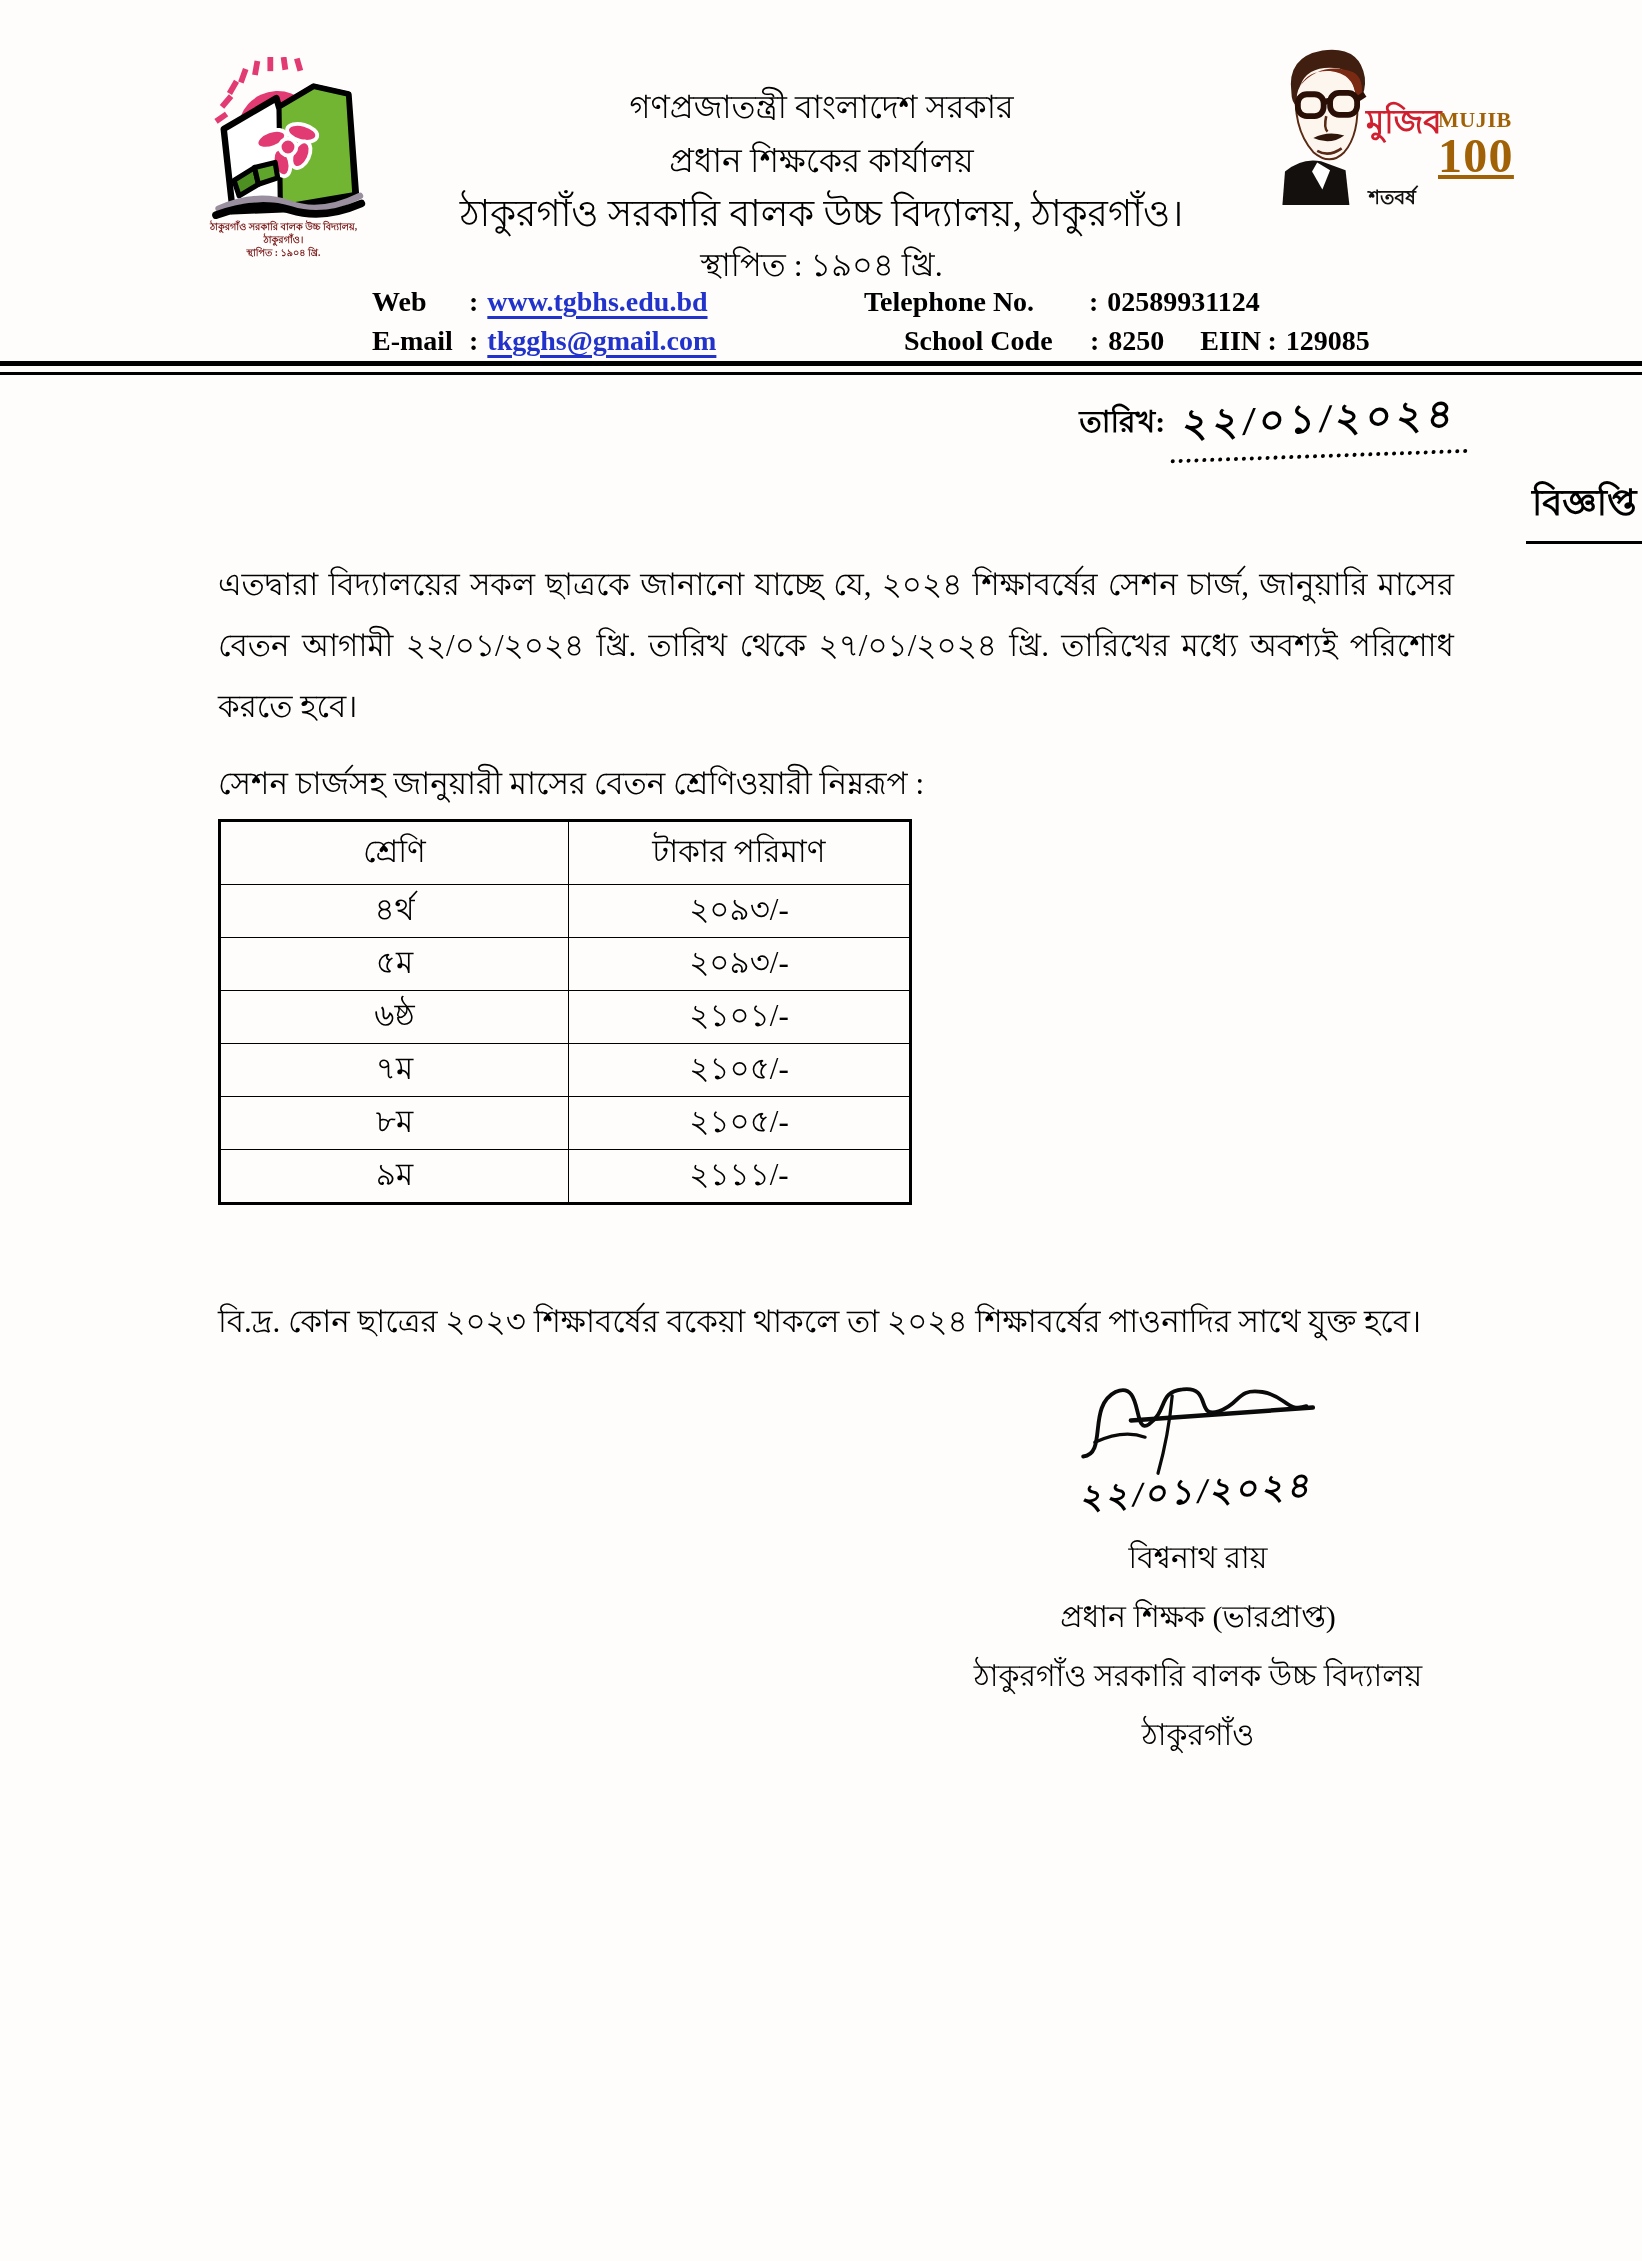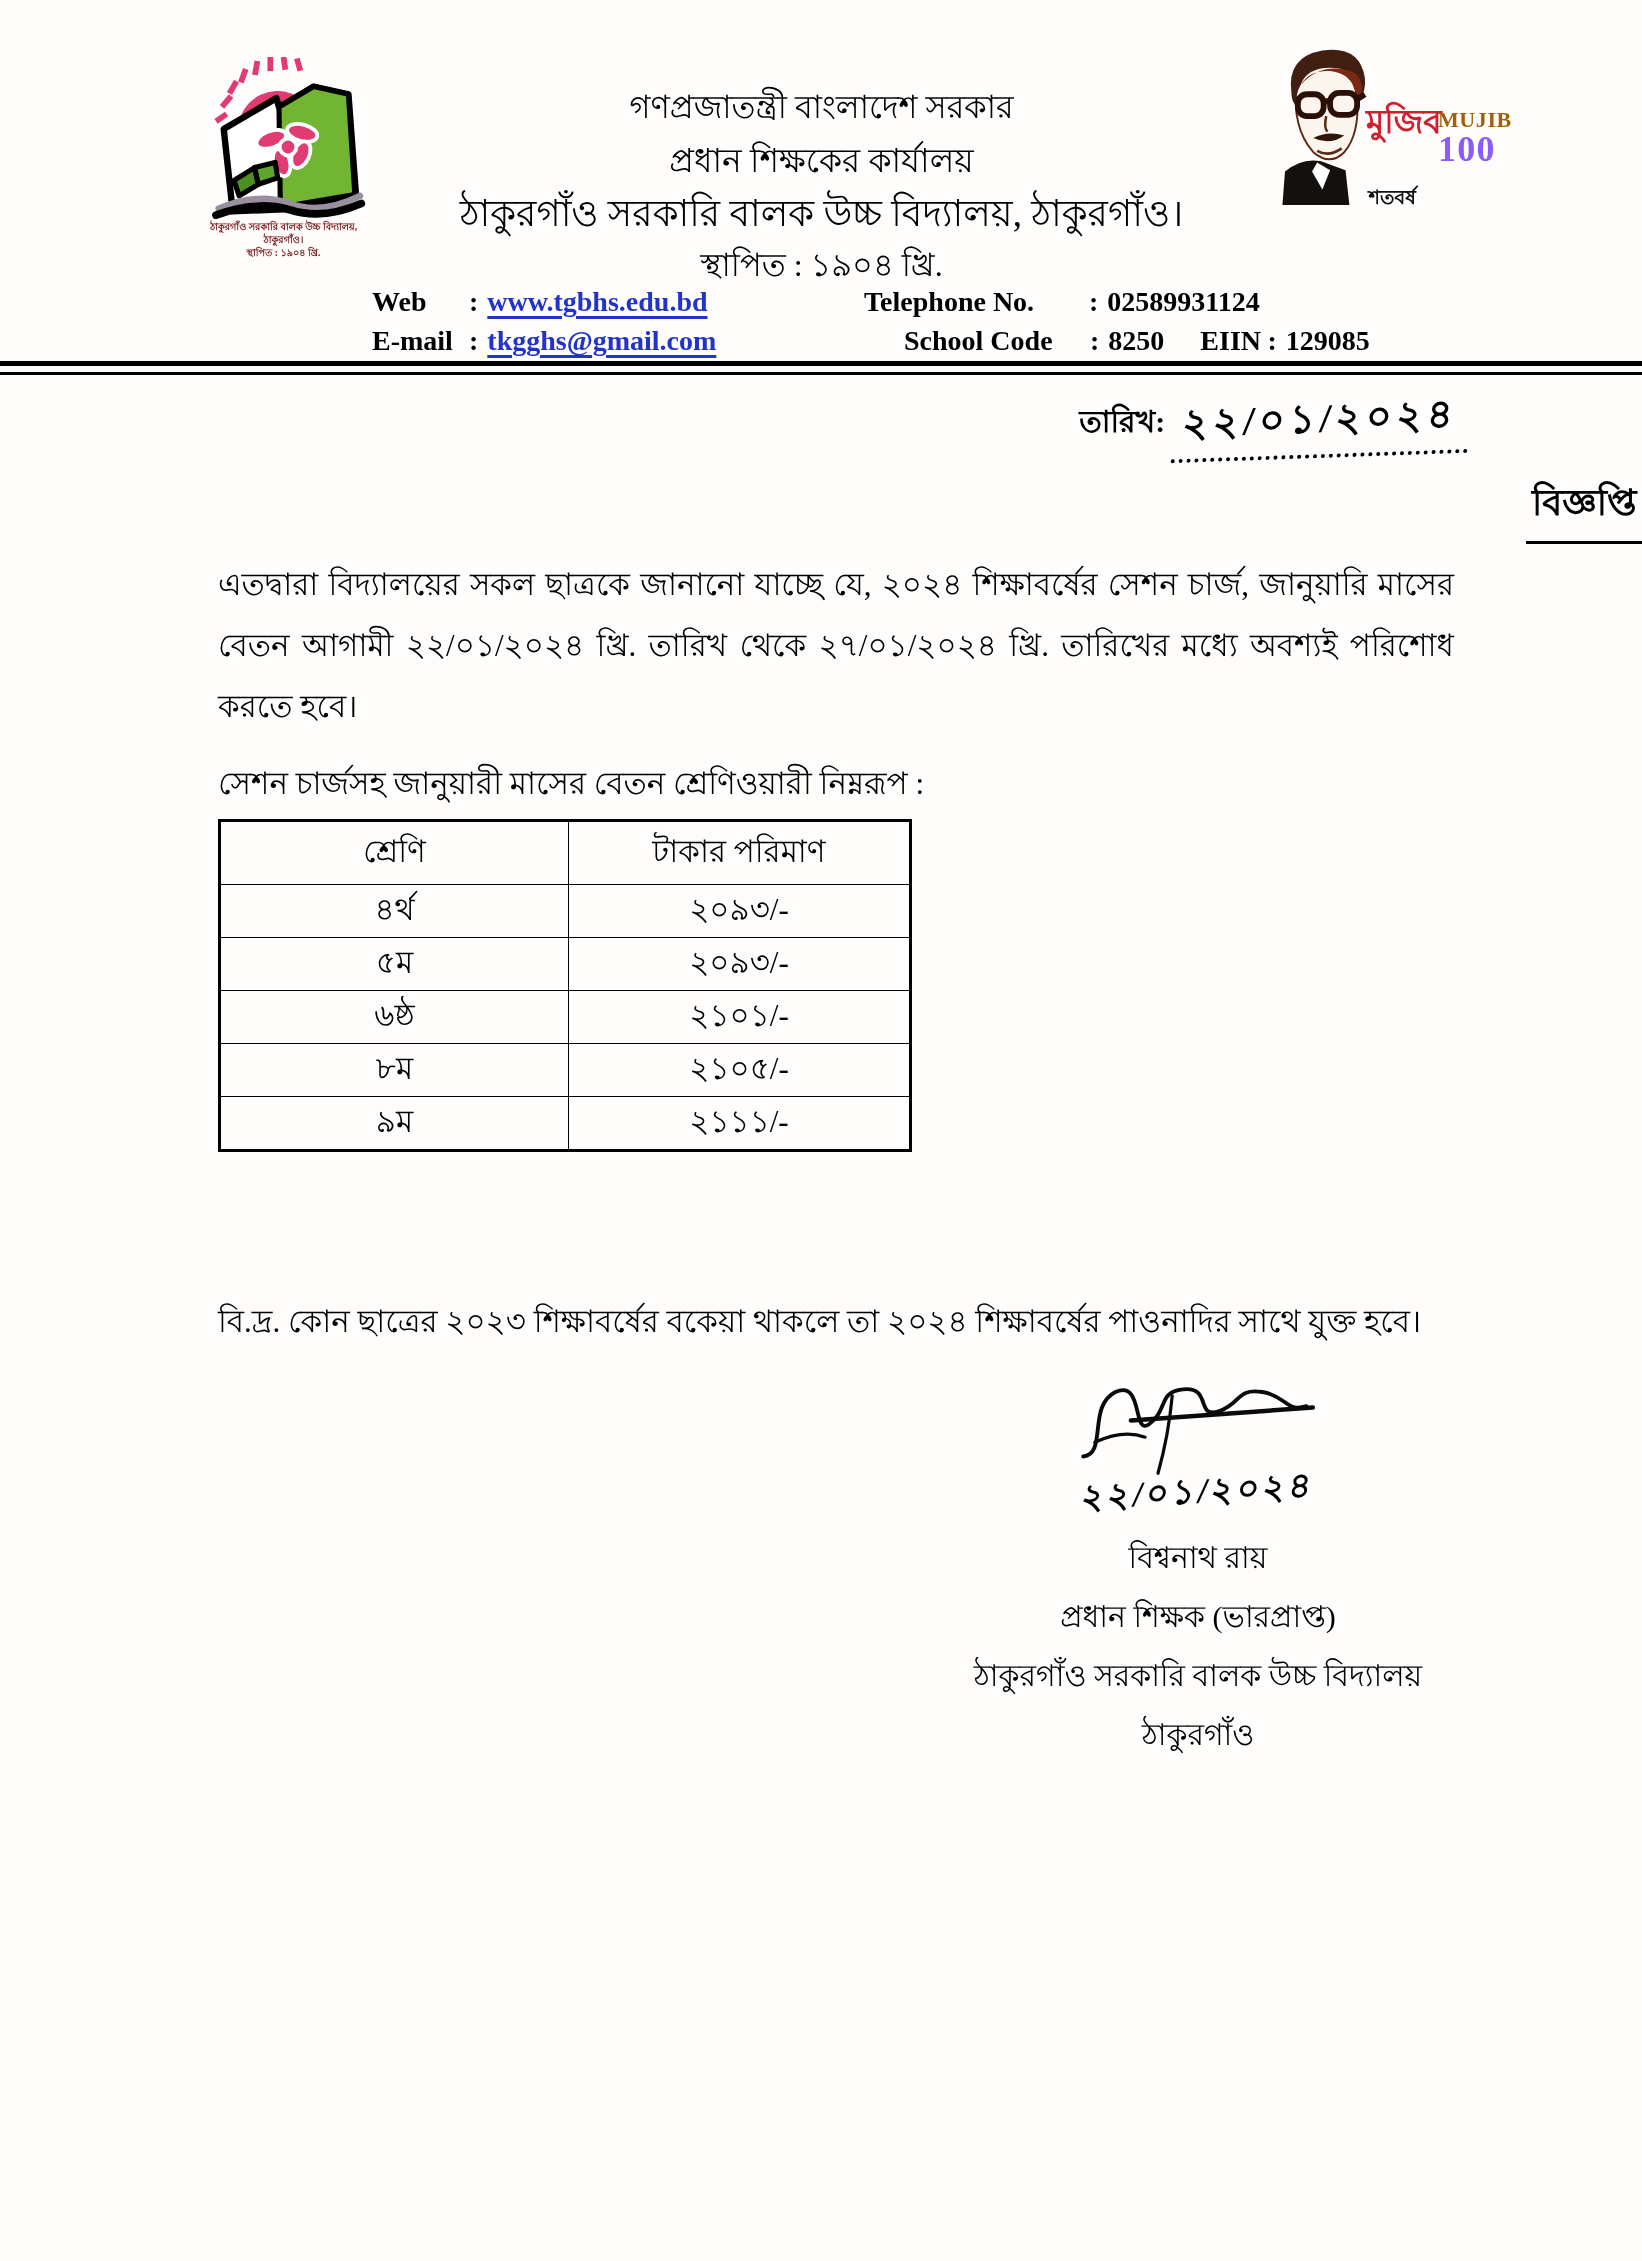--- a/index.html
+++ b/index.html
@@ -14,21 +14,21 @@
   }
   
   .school-logo { position:absolute; left:190px; top:57px; width:187px; text-align:center; }
   .school-logo svg { display:block; margin:0 auto; }
   .logo-caption { margin-top:1.3px; font-size:9.7px; line-height:13px; color:#7b1d1d; font-weight:bold; }
   .mujib-logo { position:absolute; left:1263px; top:44px; width:238px; height:167px; }
   .mujib-words { position:absolute; left:103px; top:62px; width:135px; }
   .mujib-bn   { position:absolute; left:0; top:0;  color:#d01f2f; font-size:33px; font-weight:bold; line-height:33px; }
   .mujib-sb   { position:absolute; left:2.6px; top:37px; color:#111; font-size:19.3px; font-weight:bold;margin-top:40px; }
   .mujib-en   { position:absolute; left:72px; top:1.3px;  color:#a16207; font-size:22px; font-weight:bold; letter-spacing:0.6px; }
-  .mujib-100  { position:absolute; left:72px; top:22px; color:#8b5cf6; font-size:36px; font-weight:bold; letter-spacing:1.3px; }
+  .mujib-100  { position:absolute; left:72px; top:22px; color:#a16207; font-size:48px; font-weight:bold; letter-spacing:1.3px;text-decoration:underline; }
   
   .hline { position:absolute; left:0; right:0; text-align:center; font-weight:normal; white-space:nowrap; }
   .hl1 { top:82px; font-size:32px; }
   .hl2 { top:135px; font-size:33px; }
   .hl3 { top:184px; font-size:37px; }
   .hl4 { top:240px; font-size:32px; }
   
   .contact-left  { position:absolute; left:372px;  top:282px; font-size:28px; font-weight:bold; }
   .contact-right { position:absolute; left:822px; top:282px; font-size:28px; font-weight:bold;margin-left:42px; }
   .c-row { height:39px; line-height:39px; white-space:nowrap; }
@@ -194,20 +194,24 @@
       </tr>
       <tr>
         <td>৫ম</td>
         <td>২০৯৩/-</td>
       </tr>
       <tr>
         <td>৬ষ্ঠ</td>
         <td>২১০১/-</td>
       </tr>
       <tr>
+        <td>৭ম</td>
+        <td>২১০৫/-</td>
+      </tr>
+      <tr>
         <td>৮ম</td>
         <td>২১০৫/-</td>
       </tr>
       <tr>
         <td>৯ম</td>
         <td>২১১১/-</td>
       </tr>
     </tbody>
   </table>
 

